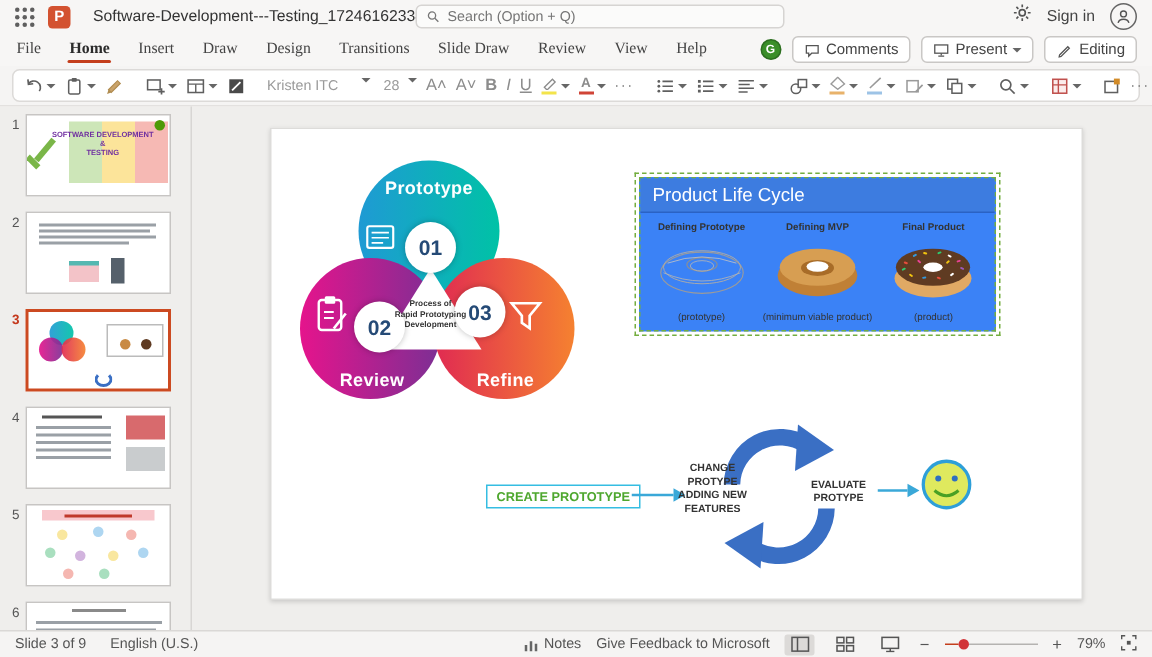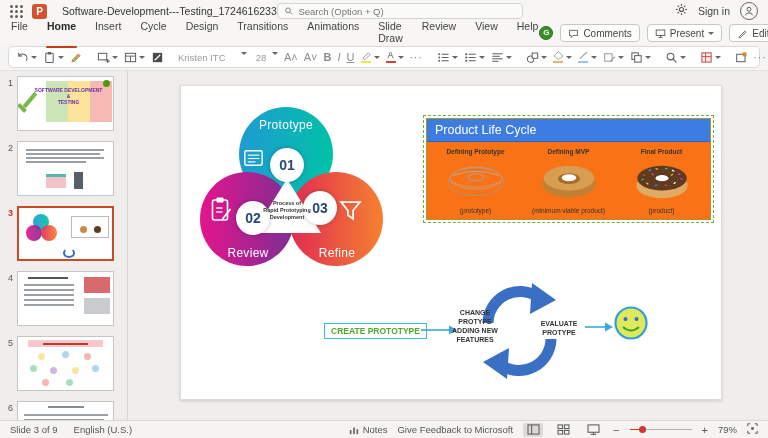--- a/index.html
+++ b/index.html
@@ -15,21 +15,21 @@
   .doc-title { font-size:10.5px; color:#333; margin-left:6px; white-space:nowrap; }
   .saveic svg { display:block; }
   .searchbox { position:absolute; left:277px; top:3px; width:246px; height:16px; background:#fbfbfa; border:1px solid #d6d4d2; border-radius:4px; display:flex; align-items:center; padding:0 6px; gap:5px; }
   .searchbox input { border:0; outline:0; background:transparent; font-size:9.5px; color:#777; width:100%; font-family:"Liberation Sans",sans-serif; }
   .top-right { margin-left:auto; display:flex; align-items:center; gap:10px; }
   .signin { font-size:10.5px; color:#444; }
   .person-circle { width:18px; height:18px; border:1px solid #666; border-radius:50%; display:flex; align-items:center; justify-content:center; }
 
   
   .menubar { height:22px; display:flex; align-items:center; padding:0 10px; background:#f7f6f5; }
-  .menu-items { display:flex; gap:17px; font-size:10.5px; color:#444; }
+  .menu-items { display:flex; gap:17px; font-size:10.5px; color:#444;font-family:Liberation Serif, serif; }
   .menu-items span { cursor:default; position:relative; padding:3px 1px 5px; }
   .menu-items span.active { color:#2b2b2b; font-weight:bold; }
   .menu-items span.active::after { content:""; position:absolute; left:0; right:0; bottom:1px; height:2px; background:#c43e1c; border-radius:1px; }
   .menu-right { margin-left:auto; display:flex; align-items:center; gap:7px; }
   .presence { width:14px; height:14px; border-radius:50%; background:#3a8e28; border:1.5px solid #2c6e1f; color:#fff; font-size:8px; font-weight:bold; text-align:center; line-height:12px; }
   .mbtn { display:flex; align-items:center; gap:4px; height:18px; padding:0 7px; background:#fff; border:1px solid #c9c7c5; border-radius:4px; font-size:10px; color:#444; }
   .chv { width:0; height:0; border-left:3px solid transparent; border-right:3px solid transparent; border-top:3.5px solid #666; }
 
   
   .ribbonwrap { height:27px; padding:2px 8px 3px; border-bottom:1px solid #e3e1df; }
@@ -77,28 +77,28 @@
   
   .canvas { position:relative; flex:1; }
   .slide { position:absolute; left:52px; top:14px; width:542px; height:315px; background:#fff; border:1px solid #dddcda; box-shadow:0 1px 3px rgba(0,0,0,.15); }
 
   
   .venn { position:absolute; left:0; top:0; width:270px; height:200px; }
   .vc { position:absolute; width:94px; height:94px; border-radius:50%; }
   .vc-top { left:58px; top:21px; background:linear-gradient(90deg,#1f9ad4,#00c2a6); z-index:1; }
   .vc-left { left:19px; top:86px; background:linear-gradient(90deg,#e5148c,#7c2f94); z-index:2; }
   .vc-right { left:108px; top:86px; background:linear-gradient(90deg,#e02a52,#f58130); z-index:3; }
-  .vlabel { position:absolute; width:94px; text-align:center; color:#fff; font-weight:normal; font-size:12px; z-index:6; letter-spacing:.3px; }
+  .vlabel { position:absolute; width:94px; text-align:center; color:#fff; font-weight:bold; font-size:12px; z-index:6; letter-spacing:.3px; }
   .vtri { position:absolute; left:72px; top:93px; width:0; height:0; border-left:34px solid transparent; border-right:34px solid transparent; border-bottom:54px solid #fff; z-index:4; }
   .vcenter { position:absolute; left:71px; top:114px; width:70px; z-index:6; font-size:5.5px; font-weight:bold; color:#333; text-align:center; white-space:pre-line; line-height:7px; }
   .vbadge { position:absolute; width:34px; height:34px; background:#fff; border-radius:50%; z-index:5; color:#254a76; font-size:14px; font-weight:bold; text-align:center; line-height:34px; box-shadow:0 0 4px rgba(0,0,0,.25); }
   .vicon { position:absolute; z-index:5; }
 
   
-  .plc { position:absolute; left:245px; top:32px; width:285px; border:1px dashed #74ad3f; outline:1px dashed #74ad3f; outline-offset:2px; background:#f97316; }
+  .plc { position:absolute; left:245px; top:32px; width:238px; border:1px dashed #74ad3f; outline:1px dashed #74ad3f; outline-offset:2px; background:#3b82f6; }
   .plc-header { height:23px; background:#3d7ce0; border-bottom:1px solid #2a62c4; color:#fff; font-size:12.5px; line-height:23px; padding-left:8px; }
   .plc-body { display:flex; padding:4px 2px 5px; }
   .plc-col { flex:1; text-align:center; }
   .plc-colhead { font-size:6.5px; color:#333; font-weight:bold; margin:2px 0 3px; }
   .plc-cap { font-size:6.5px; color:#333; margin-top:1px; }
 
   
   .flow { position:absolute; left:0; top:195px; width:542px; height:115px; }
   .fbox2 { position:absolute; border:1.5px solid #35bde2; background:#fff; padding:2px 6px; font-size:8.5px; font-weight:bold; color:#4ea72e; white-space:nowrap; }
   .ftext { position:absolute; font-size:7px; font-weight:bold; color:#333; text-align:center; white-space:pre-line; line-height:9px; }
@@ -171,24 +171,23 @@
           </svg>
       </span>
     </div>
   </div>
 
   <div class="menubar">
     <div class="menu-items">
       <span>File</span>
       <span class="active">Home</span>
       <span>Insert</span>
-      <span>Cycle</span>
+      <span>Draw</span>
       <span>Design</span>
       <span>Transitions</span>
-      <span>Animations</span>
       <span>Slide Draw</span>
       <span>Review</span>
       <span>View</span>
       <span>Help</span>
     </div>
     <div class="menu-right">
       <span class="presence">G</span>
       <span class="mbtn">
         <svg width="11" height="11" viewBox="0 0 14 14">
             <path d="M2 3 h10 v6.5 h-5.5 L4 12 v-2.5 H2 z" fill="none" stroke="#555" stroke-width="1.1"></path>

